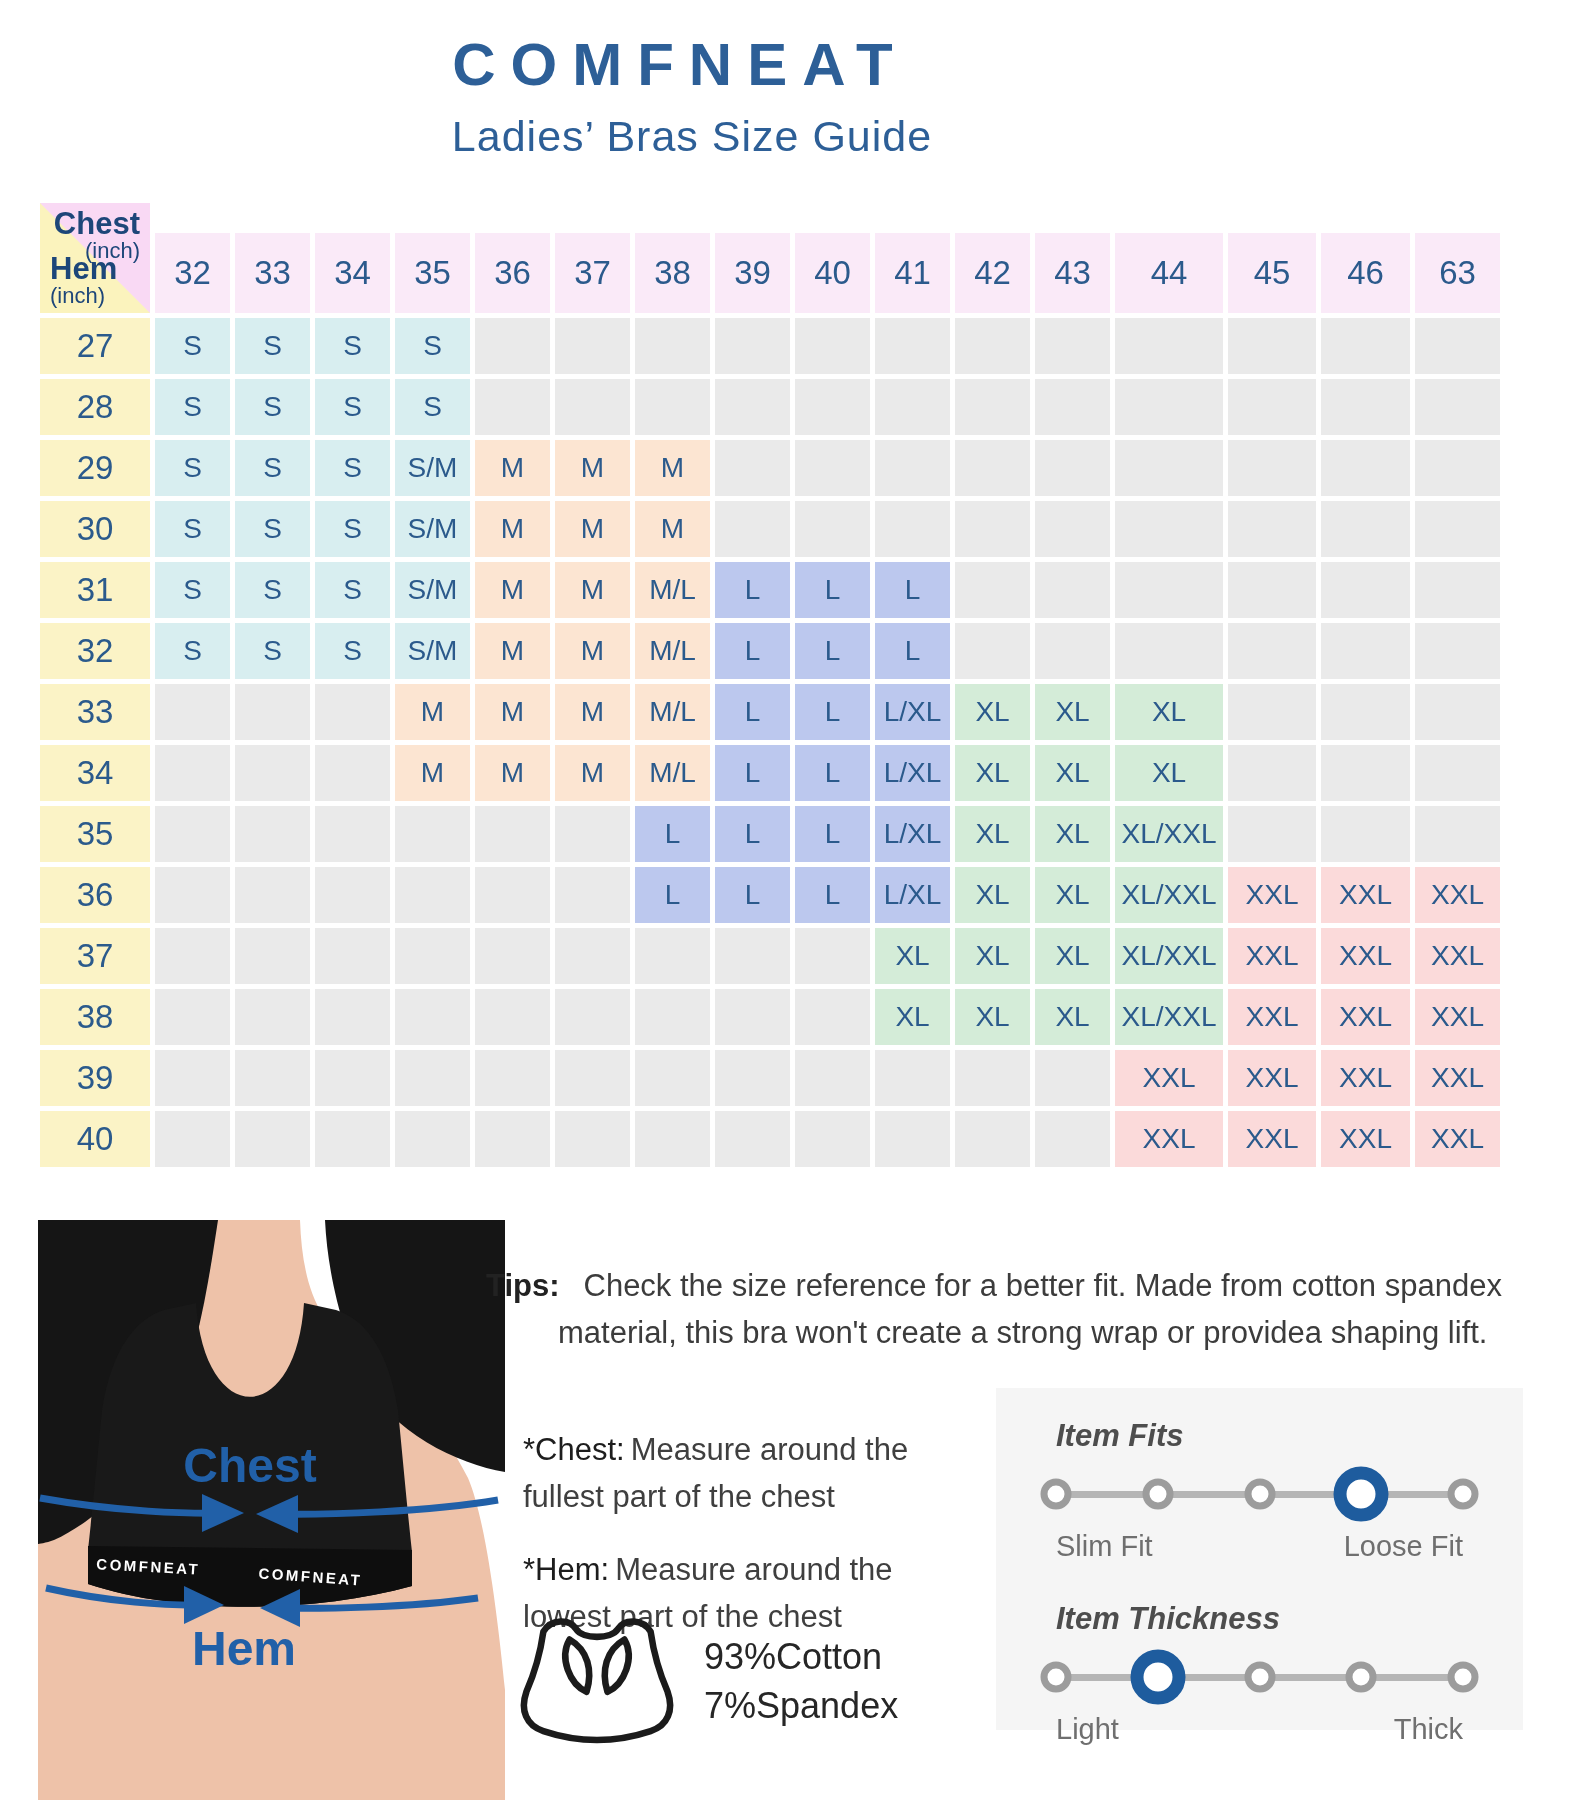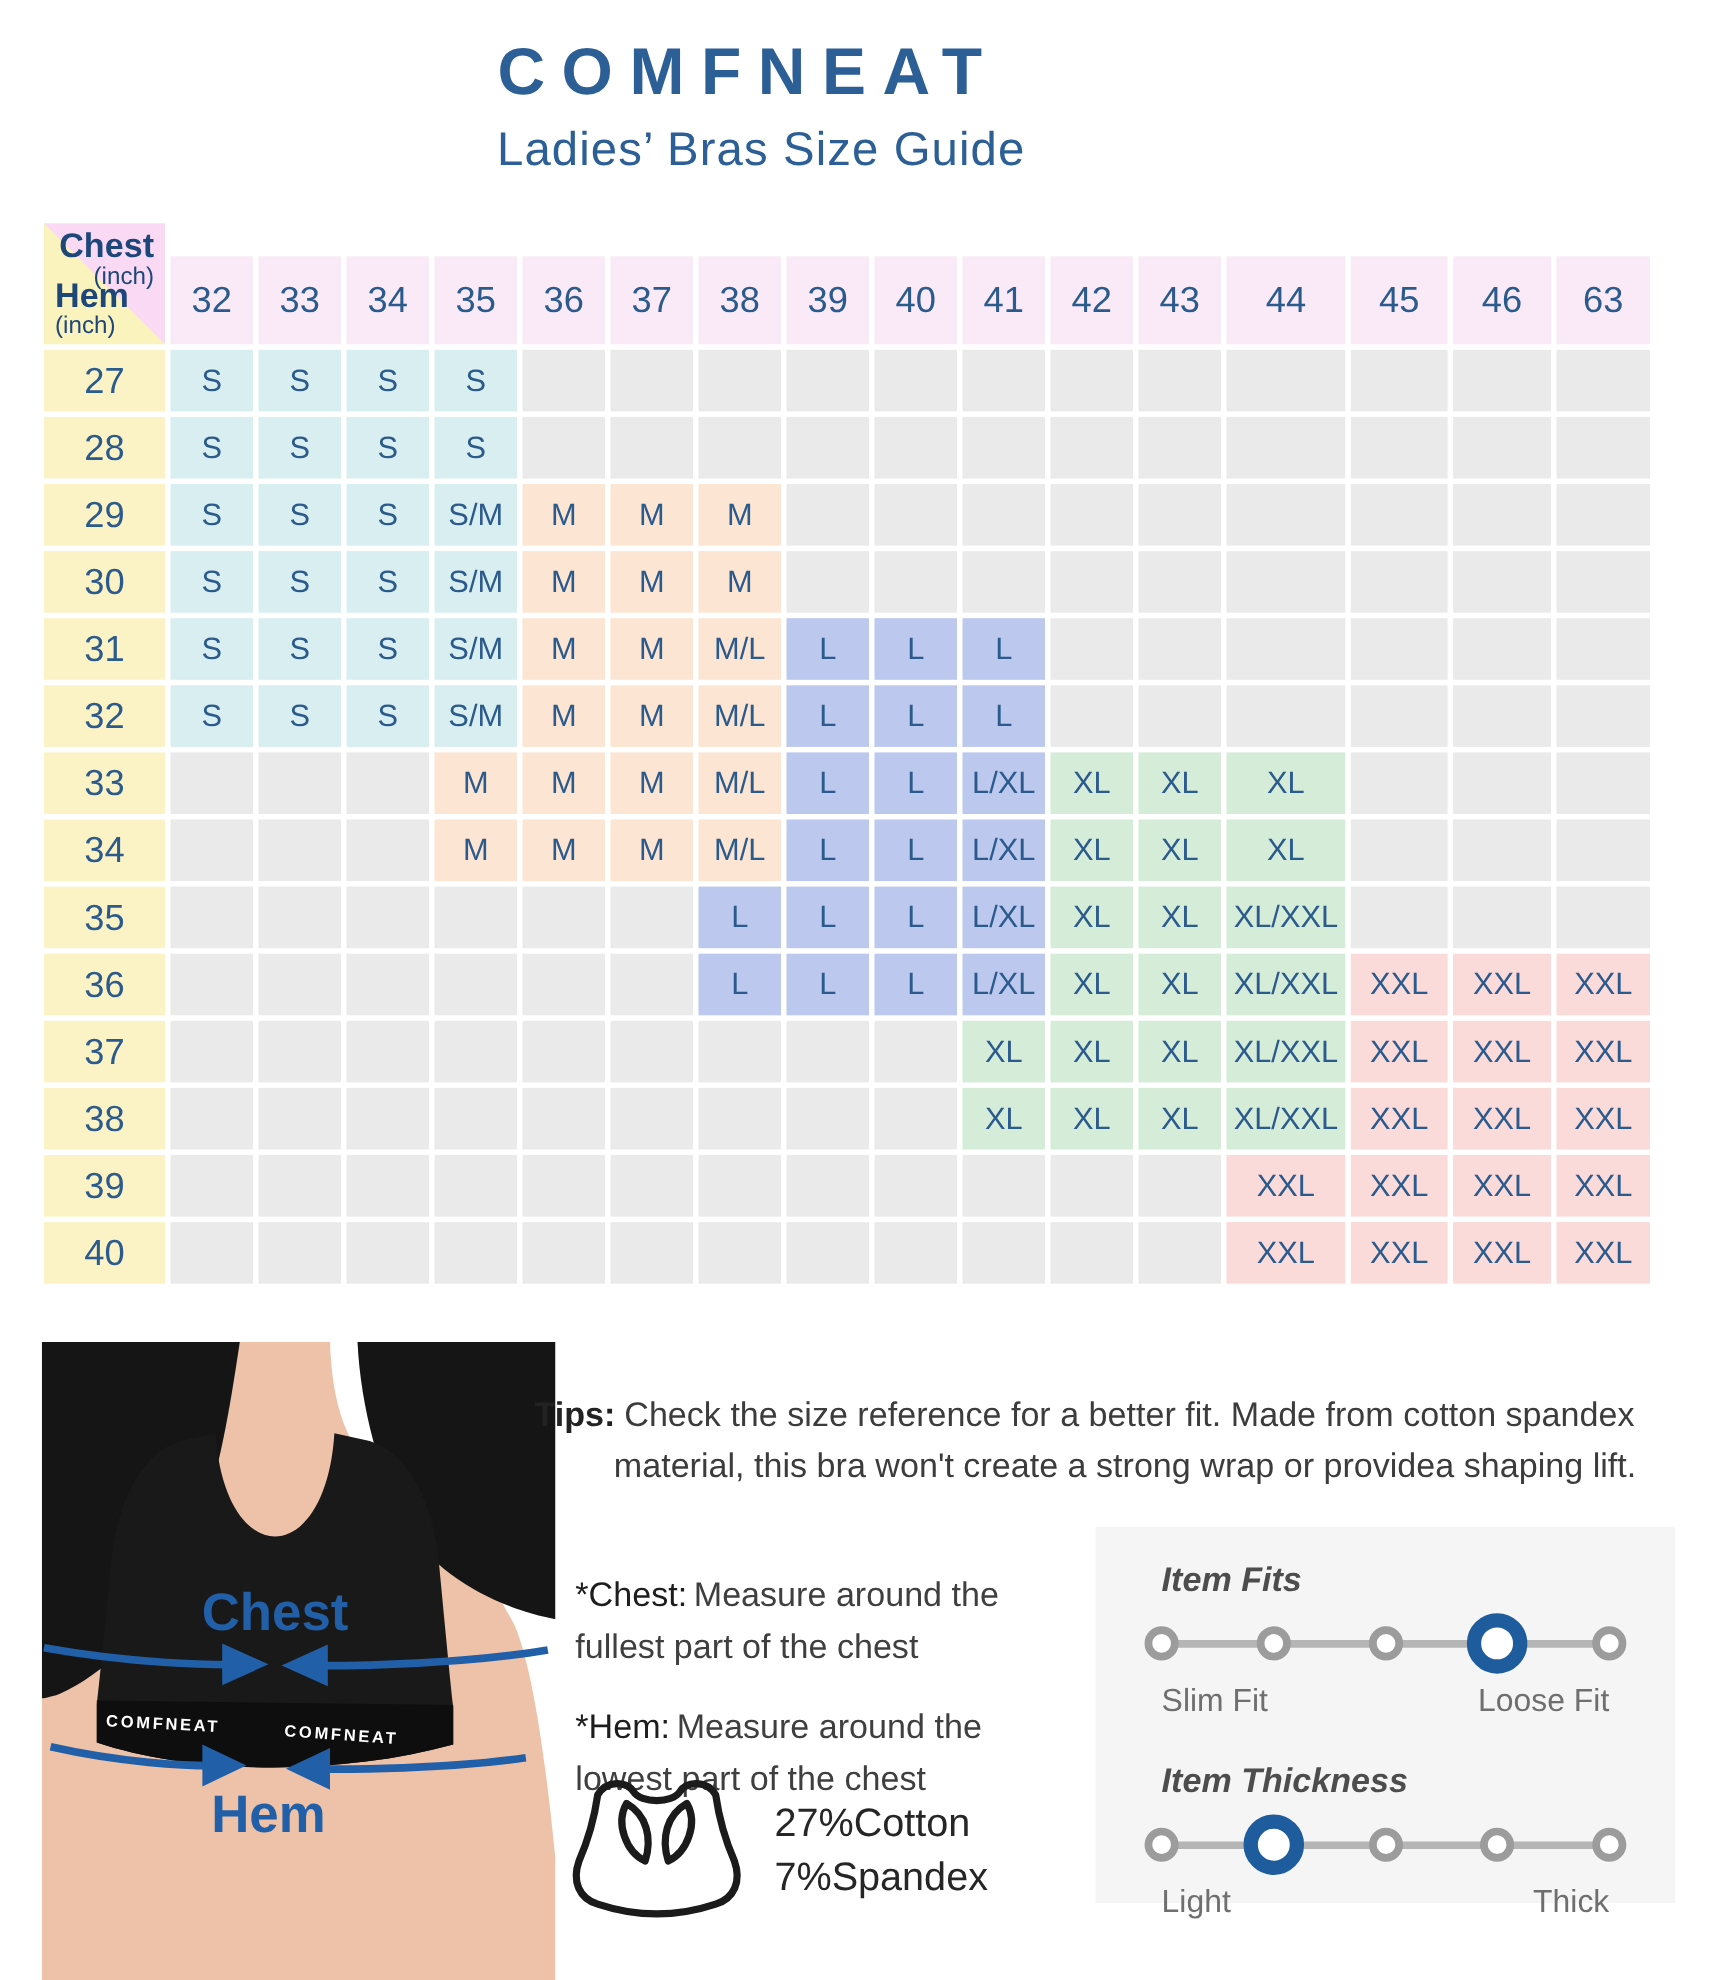--- a/index.html
+++ b/index.html
@@ -56,21 +56,21 @@
   .photo{position:absolute;left:38px;top:1220px;width:467px;height:580px;}
   .photo svg{display:block;width:100%;height:100%;}
   .ph-blue-f{fill:#2160a8;}
   .ph-blue-s{stroke:#2160a8;}
   
   .tips{
     position:absolute;left:486px;top:1232px;width:1056px;
     font-size:31px;line-height:1.5;color:#3c3c3c;
     padding-left:72px;text-indent:-72px;
   }
-  .tips .b{font-weight:bold;color:#222;margin-right:8px;}
+  .tips .b{font-weight:bold;color:#222;margin-right:24px;}
   
   .note{position:absolute;left:523px;width:410px;font-size:31px;line-height:1.5;color:#3f3f3f;}
   .note .b{font-weight:normal;color:#1d1d1d;margin-right:6px;}
   .note-chest{top:1396px;}
   .note-hem{top:1516px;}
   
   .fabric{position:absolute;left:512px;top:1612px;display:flex;align-items:center;gap:22px;}
   .fabric svg{width:170px;height:140px;}
   .fabric .comp{font-size:36px;color:#262626;line-height:1.35;}
   
@@ -411,21 +411,21 @@
   <svg viewBox="0 0 130 105">
     <g fill="none" stroke="#1b1b1b" stroke-width="5" stroke-linejoin="round" stroke-linecap="round">
       <path d="M24,14 C30,4 44,4 49,12 C54,20 76,20 81,12 C86,4 100,4 106,14
                C108,28 112,44 119,60 C124,74 119,86 106,90 C79,99 51,99 24,90
                C11,86 6,74 11,60 C18,44 22,28 24,14 Z"></path>
       <path d="M44,20 C58,28 62,44 57,60 C44,54 36,34 44,20 Z"></path>
       <path d="M86,20 C72,28 68,44 73,60 C86,54 94,34 86,20 Z"></path>
     </g>
   </svg>
   <div class="comp">
-    <div>27%Cotton</div>
+    <div>93%Cotton</div>
     <div>7%Spandex</div>
   </div>
 </div>
 
 <div class="panel">
   <div class="slider-block">
     <div class="p-title">Item Fits</div>
     <div class="track">
         <div class="dot" style="left: 0%;"></div>
         <div class="dot" style="left: 25%;"></div>

